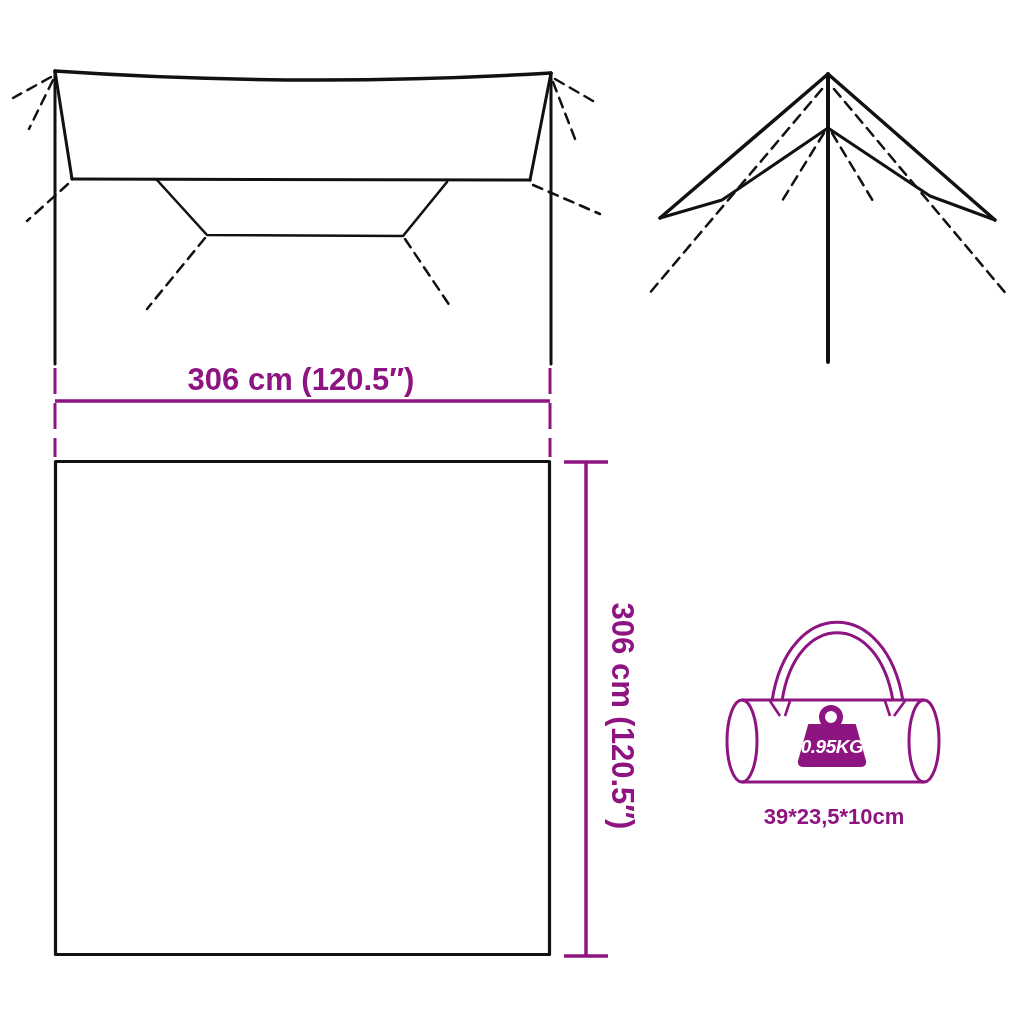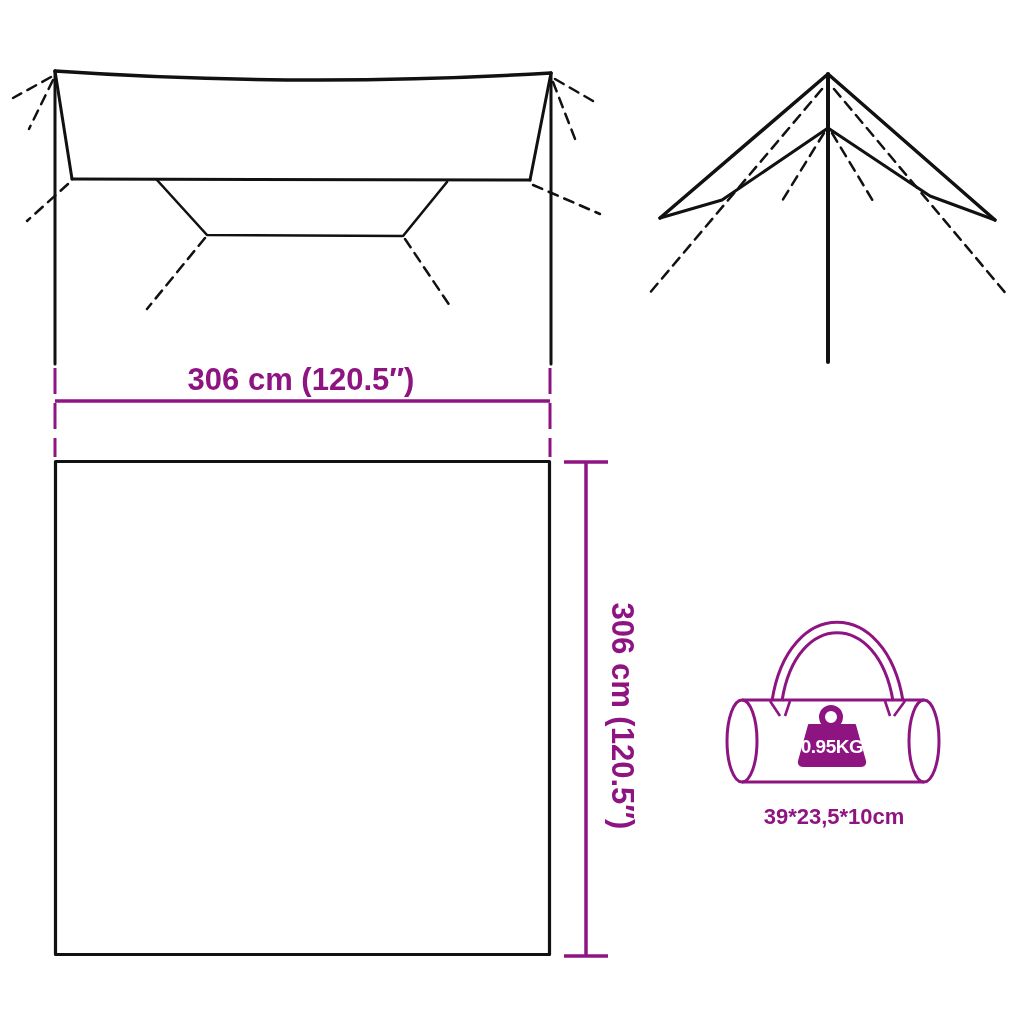--- a/index.html
+++ b/index.html
@@ -15,21 +15,21 @@
   .diagram-svg{position:absolute;left:0;top:0;width:1024px;height:1024px;}
   .ink-stroke{stroke:var(--ink,#111);fill:none;stroke-linecap:round;stroke-linejoin:round;}
   .accent-stroke{stroke:var(--accent,#8E1482);fill:none;stroke-linecap:butt;stroke-linejoin:round;}
   .accent-fill{fill:var(--accent,#8E1482);stroke:var(--accent,#8E1482);stroke-linejoin:round;}
   .label{
     position:absolute;font-weight:bold;color:var(--accent,#8E1482);
     white-space:nowrap;transform:translate(-50%,-50%);line-height:1;
   }
   .label-width{left:301px;top:379px;font-size:31px;}
   .label-height{left:622px;top:716px;font-size:31px;transform:translate(-50%,-50%) rotate(90deg);}
-  .label-bag-weight{left:832px;top:746px;font-size:19px;color:#ffffff;letter-spacing:-0.5px;}
+  .label-bag-weight{left:832px;top:746px;font-size:19px;color:#ffffff;letter-spacing:-0.5px;font-style:italic;}
   .label-bag-size{left:834px;top:817px;font-size:22px;}
 </style>
 </head>
 <body>
 
 <div class="canvas">
 
   <svg class="diagram-svg" viewBox="0 0 1024 1024" xmlns="http://www.w3.org/2000/svg">
 
     <g>

